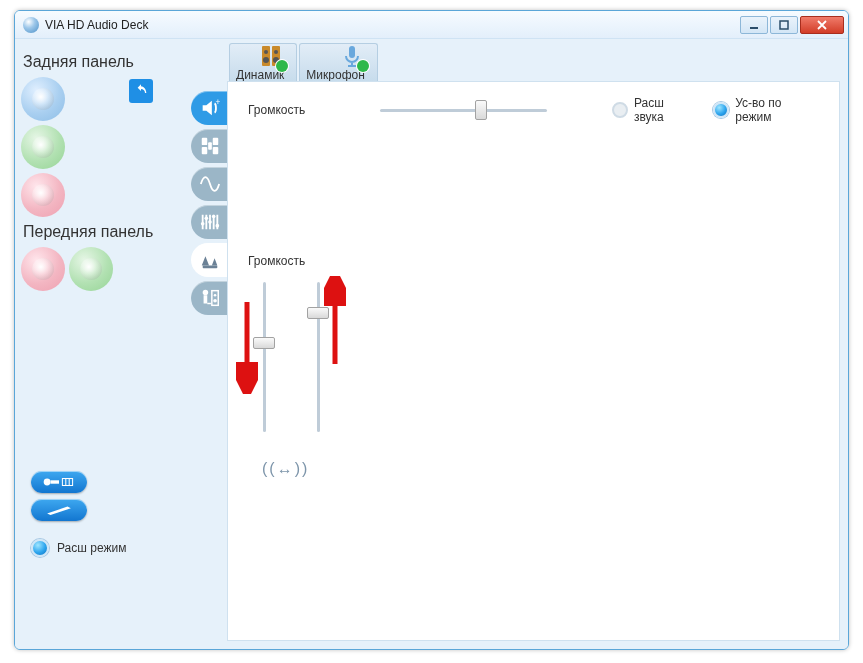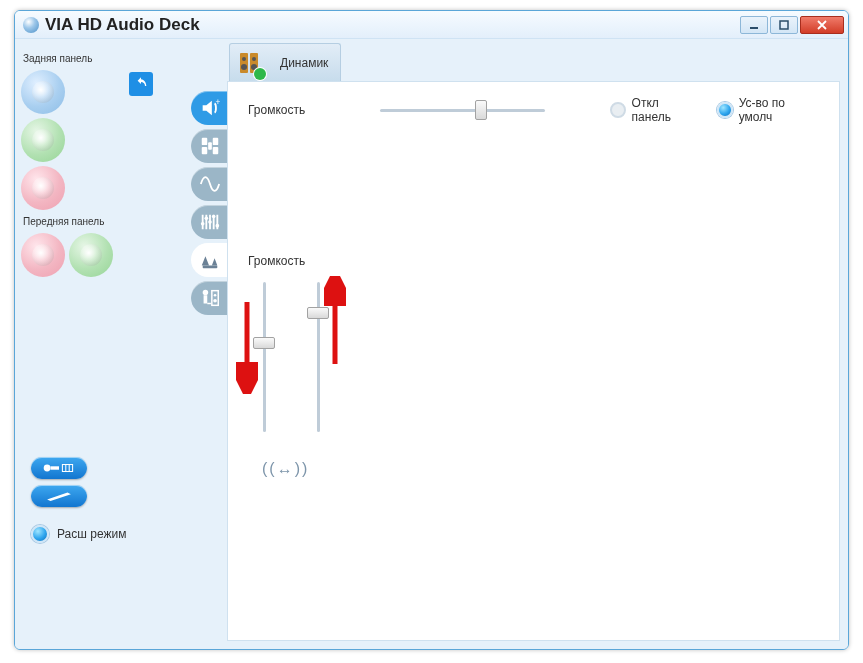--- a/index.html
+++ b/index.html
@@ -12,35 +12,35 @@
     background: linear-gradient(#f2f8fd,#e8f2fb);
     display: flex; flex-direction: column; overflow: hidden;
   }
   .titlebar {
     height: 28px; display: flex; align-items: center; padding: 0 4px 0 8px;
     background: linear-gradient(#f6fbff,#e3effb);
     border-bottom: 1px solid #cfe3f4;
   }
   .titlebar .app-icon { width:16px; height:16px; border-radius:50%;
     background: radial-gradient(circle at 35% 30%, #fff 0, #9ec8ea 40%, #4a8fc7 100%); margin-right:6px;}
-  .title { font-size: 17px; color:#222; flex:1;font-weight:bold; }
+  .title { font-size: 12px; color:#222; flex:1; }
   .winbtns { display:flex; gap:2px; }
   .winbtn {
     width:28px; height:18px; border:1px solid #8db7d8; border-radius:2px;
     background: linear-gradient(#eaf3fb,#d3e6f6); display:flex; align-items:center; justify-content:center;
     font-size:11px; color:#2a4d6a;
   }
   .winbtn.close { width:44px; background: linear-gradient(#f07b6a,#d23d28); border-color:#a82d1d; color:#fff; }
   .winbtn svg { width:10px; height:10px; }
 
   .client { flex:1; display:flex; background:#e6f1fa; }
 
   
   .leftcol { width:176px; padding:8px 6px; font-size:12px; color:#333; }
-  .section-label { font-size:10px; color:#333; margin:6px 0 6px 2px; }
+  .section-label { font-size:16px; color:#333; margin:6px 0 6px 2px; }
   .jack-grid { display:flex; flex-wrap:wrap; gap:4px; position:relative; }
   .jack {
     width:44px; height:44px; border-radius:50%;
     display:flex; align-items:center; justify-content:center;
   }
   .jack .hole { width:22px; height:22px; border-radius:50%; background:radial-gradient(circle at 40% 40%, #fff 0, rgba(255,255,255,.3) 40%, rgba(0,0,0,.15) 100%); }
   .jack.blue   { background: radial-gradient(circle at 35% 30%, #e0efff 0,#a9cff0 55%,#8cbde6 100%); }
   .jack.green  { background: radial-gradient(circle at 35% 30%, #e6f6e6 0,#b2e1b2 55%,#95d495 100%); }
   .jack.greeny { background: radial-gradient(circle at 35% 30%, #e6f6e6 0,#b2e1b2 55%,#95d495 100%); }
   .jack.pink   { background: radial-gradient(circle at 35% 30%, #ffe6ec 0,#f3b6c2 55%,#eea0b0 100%); }
@@ -75,24 +75,24 @@
     display:flex; align-items:center; justify-content:center;
     box-shadow: inset 0 1px 0 rgba(255,255,255,.4);
   }
   .vsbtn.active { background:#2f9be6; }
   .vsbtn svg { width:22px; height:22px; fill:#fff; }
 
   
   .main { flex:1; display:flex; flex-direction:column; }
   .tabbar { display:flex; height:42px; align-items:flex-end; background:#e6f1fa; padding-left:2px;}
   .tab {
-    height:38px; padding:0 12px 0 6px; display:flex; align-items:center; gap:18px;
+    height:38px; padding:0 12px 0 6px; display:flex; align-items:flex-end; gap:0;
     background: linear-gradient(#e2edf7,#c7dcec);
     border:1px solid #b5cee2; border-bottom:none;
-    font-size:12px; color:#333; margin-right:2px; border-radius:3px 3px 0 0;
+    font-size:12px; color:#333; margin-right:2px; border-radius:3px 3px 0 0;flex-direction:column;
   }
   .tab.active { background:#fff; height:40px; color:#000; }
   .tab .ticon { width:26px; height:26px; display:flex; align-items:center; justify-content:center; }
   .tab .ticon svg { width:24px; height:24px; }
   .tab .badge {
     position:relative;
   }
   .tab .badge::after {
     content:""; position:absolute; right:-4px; bottom:-4px; width:12px; height:12px; border-radius:50%;
     background:#2eb84a; box-shadow:0 0 0 1px #fff;
@@ -275,38 +275,47 @@
                 <rect x="3" y="2" width="8" height="20" rx="1" fill="#c98a2b"></rect>
                 <rect x="13" y="2" width="8" height="20" rx="1" fill="#c98a2b"></rect>
                 <circle cx="7" cy="8" r="2" fill="#555"></circle>
                 <circle cx="17" cy="8" r="2" fill="#555"></circle>
                 <circle cx="7" cy="16" r="3" fill="#555"></circle>
                 <circle cx="17" cy="16" r="3" fill="#555"></circle>
               </svg>
           </span>
           <span>Динамик</span>
         </div>
+        <div class="tab">
+          <span class="ticon badge">
+            <svg viewBox="0 0 24 24">
+                <rect x="9" y="2" width="6" height="12" rx="3" fill="#69a8dd"></rect>
+                <path d="M6 12a6 6 0 0012 0M12 18v4M8 22h8" stroke="#69a8dd" stroke-width="2" fill="none"></path>
+              </svg>
+          </span>
+          <span>Микрофон</span>
+        </div>
       </div>
 
       <div class="content">
         <div class="row1">
           <span>Громкость</span>
           <div style="width:40px"></div>
           <div class="hslider">
             <div class="track"></div>
             <div class="thumb" id="hthumb" style="left: 94.8px;"></div>
           </div>
           <div style="width:30px"></div>
           <div class="opt">
             <div class="r-off"></div>
-            <span>Откл панель</span>
+            <span>Расш звука</span>
           </div>
           <div class="opt">
             <div class="r-on"></div>
-            <span>Ус-во по умолч</span>
+            <span>Ус-во по режим</span>
           </div>
         </div>
 
         <div class="sub-label">Громкость</div>
 
         <div class="vslider-area">
           <div class="vslider">
             <div class="vtrack"></div>
             <div class="vthumb" id="vth1" style="top: 55.2px;"></div>
           </div>

